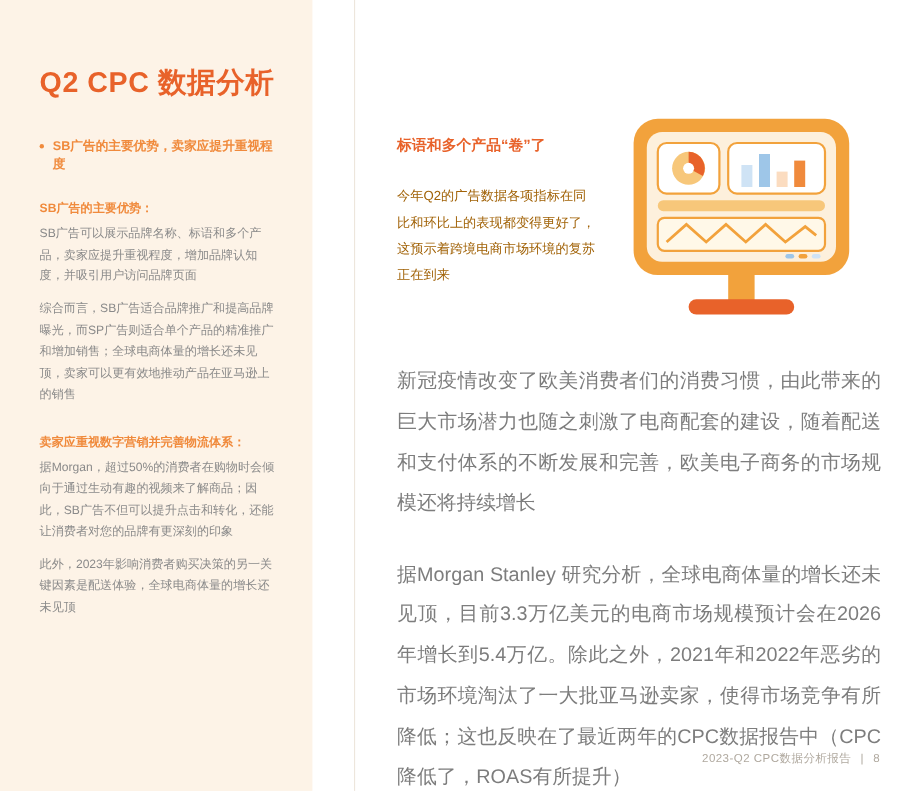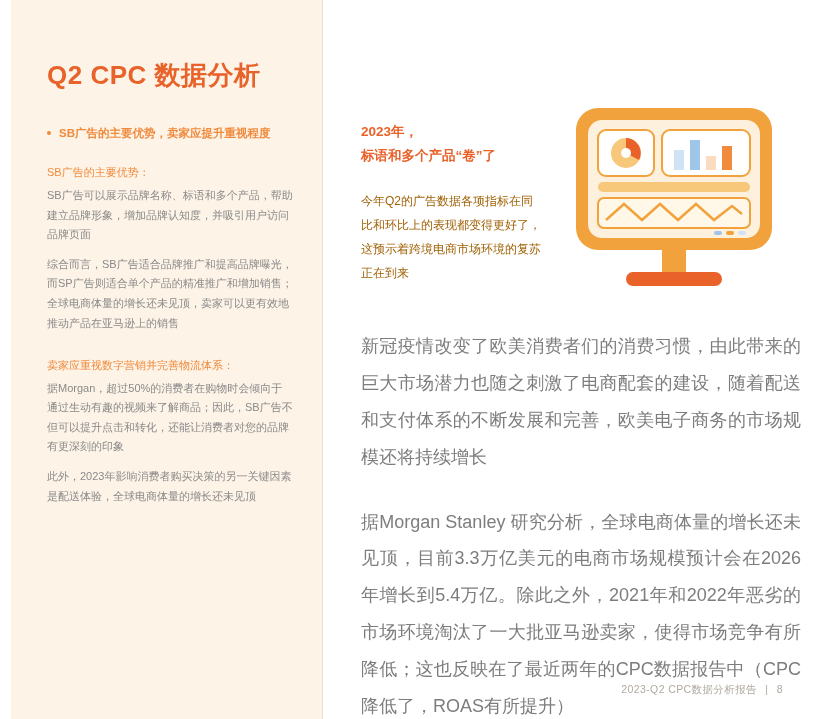--- a/index.html
+++ b/index.html
@@ -18,26 +18,25 @@
     width: 839px;
     height: 719px;
     background: #ffffff;
     box-sizing: border-box;
   }
   
   .left-panel {
     position: absolute;
     left: 0;
     top: 0;
-    width: 314px;
+    width: 284px;
     height: 719px;
     background: #fdf3e7;
     box-sizing: border-box;
     padding: 48px 32px 0 36px;
-    margin-left: 11px;
   }
   .page-title {
     color: #e8622a;
     font-size: 26px;
     font-weight: bold;
     letter-spacing: 0.5px;
     margin: 12px 0 34px 0;
     line-height: 1.2;
   }
   .bullet-line {
@@ -55,21 +54,21 @@
     left: 0;
     top: 6px;
     width: 4px;
     height: 4px;
     border-radius: 50%;
     background: #f08a3c;
   }
   .sub-head {
     color: #f08a3c;
     font-size: 11px;
-    font-weight: normal;
+    font-weight: bold;
     line-height: 1.6;
     margin-bottom: 4px;
   }
   .body-text {
     color: #8a8a8a;
     font-size: 11px;
     line-height: 1.78;
     margin-bottom: 10px;
   }
   .spacer-14 { height: 14px; }
@@ -126,59 +125,58 @@
   }
   .para {
     color: #7d7d7d;
     font-size: 18px;
     line-height: 2.05;
     margin-top: 28px;
     text-align: justify;
   }
   .footer {
     position: absolute;
-    right: 56px;
+    right: 39px;
     bottom: 22px;
     color: #b0a99f;
     font-size: 10.5px;
     letter-spacing: 0.4px;
   }
   .footer .sep {
     margin: 0 5px;
   }
 </style>
 </head>
 <body>
 
 <div class="page">
 
   <div class="left-panel">
     <h1 class="page-title">Q2 CPC 数据分析</h1>
 
     <div class="bullet-line">SB广告的主要优势，卖家应提升重视程度</div>
 
     <div class="sub-head">SB广告的主要优势：</div>
-    <div class="body-text">SB广告可以展示品牌名称、标语和多个产品，帮助建立品牌形象，增加品牌认知度，并吸引用户访问品牌页面</div>
+    <div class="body-text">SB广告可以展示品牌名称、标语和多个产品，卖家应提升重视程度，增加品牌认知度，并吸引用户访问品牌页面</div>
     <div class="body-text">综合而言，SB广告适合品牌推广和提高品牌曝光，而SP广告则适合单个产品的精准推广和增加销售；全球电商体量的增长还未见顶，卖家可以更有效地推动产品在亚马逊上的销售</div>
 
     <div class="spacer-14"></div>
 
     <div class="sub-head">卖家应重视数字营销并完善物流体系：</div>
     <div class="body-text">据Morgan，超过50%的消费者在购物时会倾向于通过生动有趣的视频来了解商品；因此，SB广告不但可以提升点击和转化，还能让消费者对您的品牌有更深刻的印象</div>
     <div class="body-text">此外，2023年影响消费者购买决策的另一关键因素是配送体验，全球电商体量的增长还未见顶</div>
   </div>
 
   <div class="divider"></div>
 
   <div class="right-panel">
 
     <div class="right-top">
       <div class="right-top-text">
         <div class="headline">
-          <div>2023年，</div>
           <div>标语和多个产品“卷”了</div>
         </div>
         <div class="lead-text">今年Q2的广告数据各项指标在同比和环比上的表现都变得更好了，这预示着跨境电商市场环境的复苏正在到来</div>
       </div>
 
       <div class="illustration">
         <svg width="220" height="200" viewBox="0 0 220 200">
 
           <rect x="12" y="8" width="196" height="142" rx="22" ry="22" fill="#f2a23c"></rect>
           <rect x="24" y="20" width="172" height="118" rx="14" ry="14" fill="#fdf0dc"></rect>

